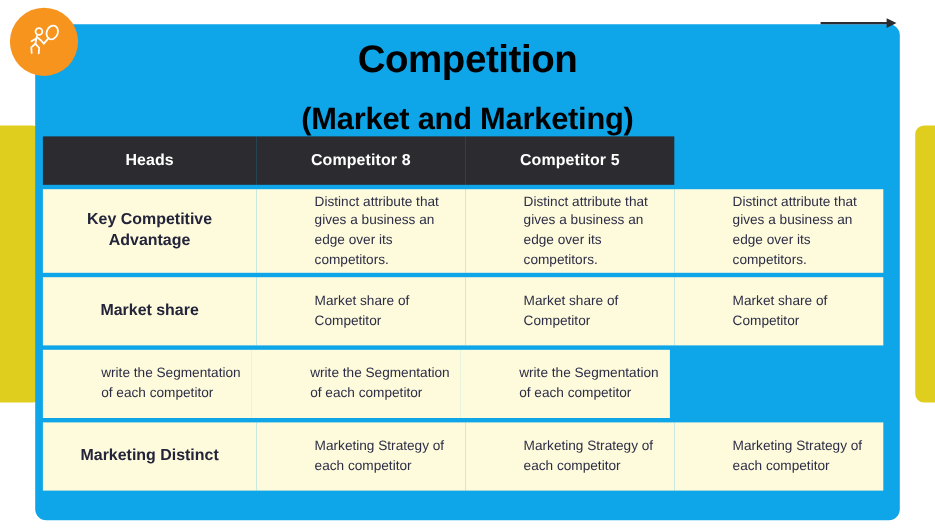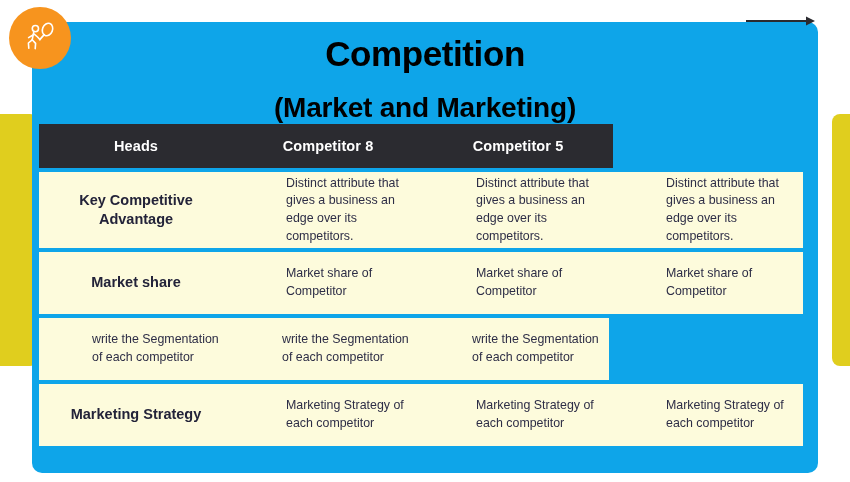--- a/index.html
+++ b/index.html
@@ -236,21 +236,21 @@
       <div class="cell colN">
         <span>write the Segmentation of each competitor</span>
       </div>
       <div class="cell colN">
         <span>write the Segmentation of each competitor</span>
       </div>
     </div>
 
     <div class="row body r3">
       <div class="cell col0">
-        <span>Marketing Strategy</span>
+        <span>Marketing Distinct</span>
       </div>
       <div class="cell colN">
         <span>Marketing Strategy of each competitor</span>
       </div>
       <div class="cell colN">
         <span>Marketing Strategy of each competitor</span>
       </div>
       <div class="cell colN">
         <span>Marketing Strategy of each competitor</span>
       </div>

